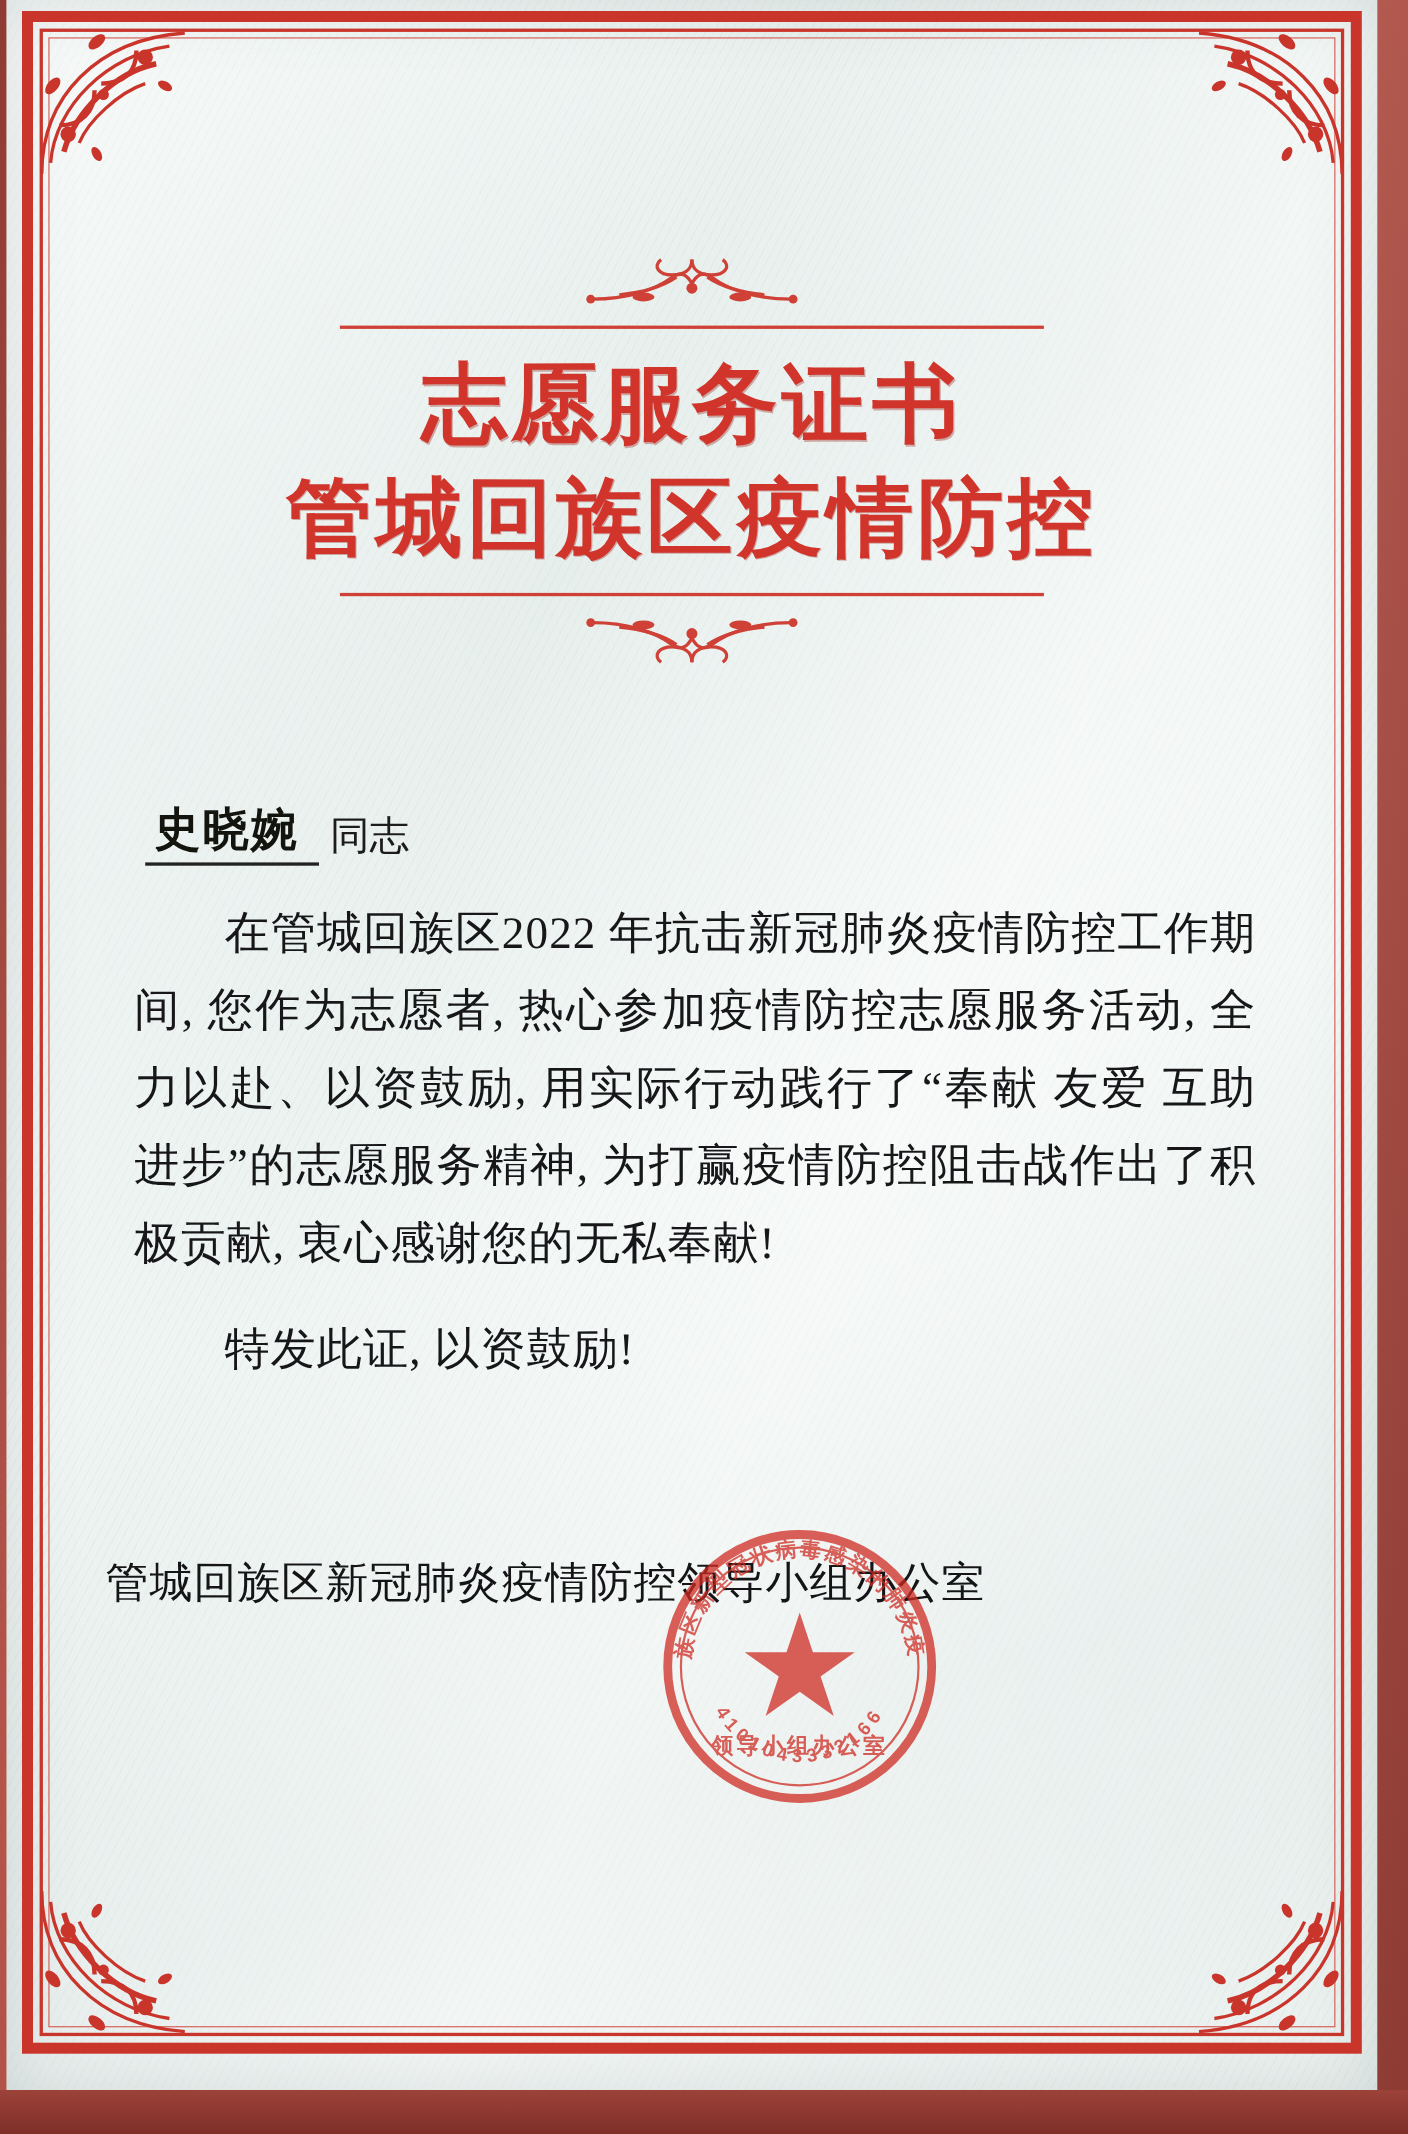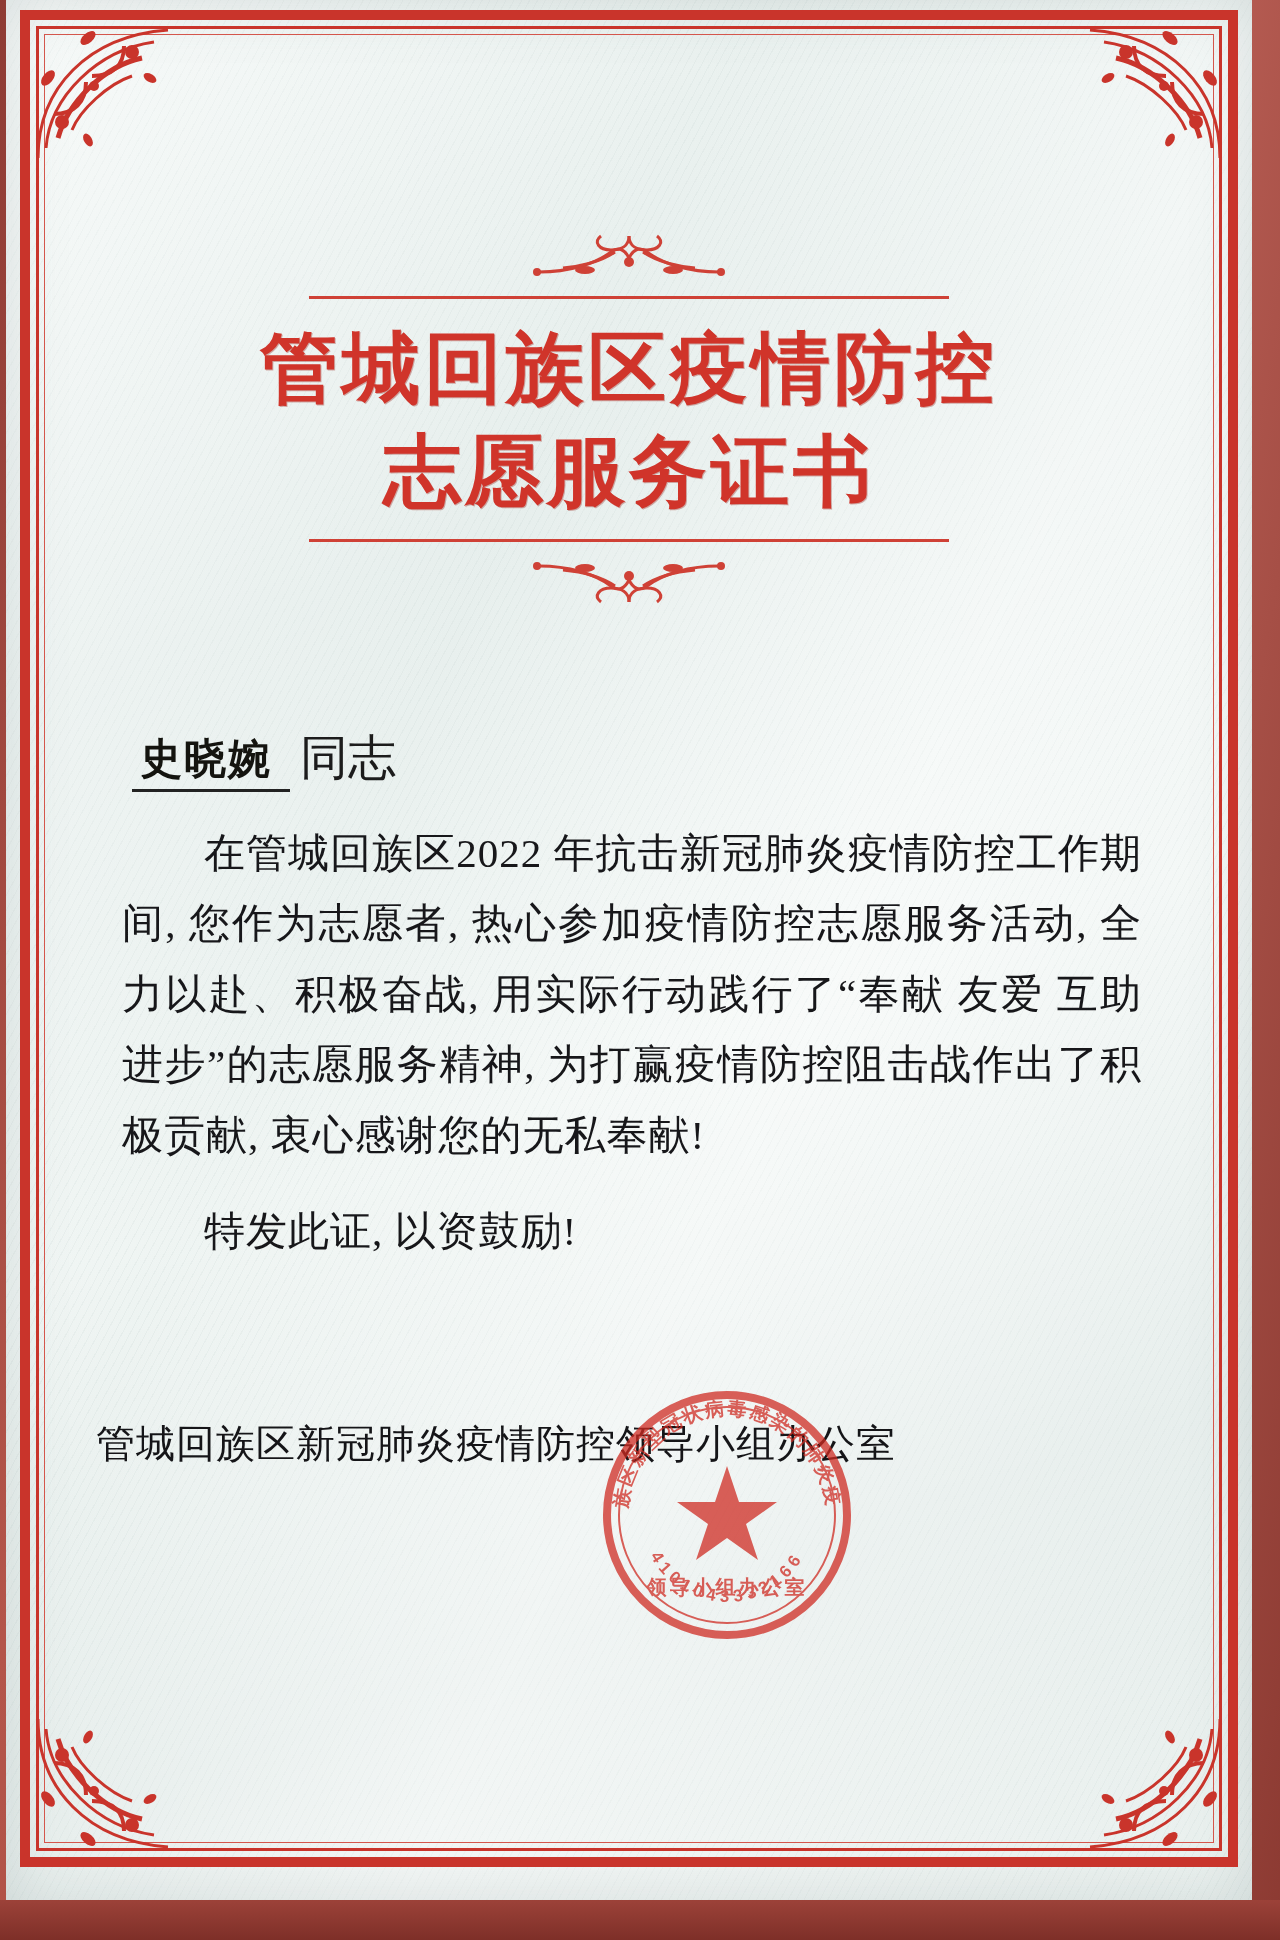--- a/index.html
+++ b/index.html
@@ -128,21 +128,21 @@
   }
   .recipient-name {
     font-weight: bold;
     font-size: 42px;
     letter-spacing: 2px;
     border-bottom: 3px solid #222;
     padding: 0 18px 2px 8px;
     color: #14140f;
   }
   .recipient-suffix {
-    font-size: 48px;
+    font-size: 36px;
     margin-left: 10px;
     color: #1c1c1c;
     padding-bottom: 2px;
   }
 
   .body-text {
     margin: 26px 20px 0 26px;
     font-size: 41px;
     line-height: 1.72;
     color: #17171a;
@@ -306,22 +306,22 @@
             <circle cx="58" cy="42" r="4"></circle>
             <circle cx="242" cy="42" r="4"></circle>
             <ellipse cx="106" cy="40" rx="10" ry="4"></ellipse>
             <ellipse cx="194" cy="40" rx="10" ry="4"></ellipse>
           </g>
         </svg>
       </div>
       <div class="rule"></div>
 
       <div class="cert-title">
+        <div>志愿服务证书</div>
         <div>管城回族区疫情防控</div>
-        <div>志愿服务证书</div>
       </div>
 
       <div class="rule bottom"></div>
       <div class="title-orn">
         <svg width="300" height="56" viewBox="0 0 300 56" xmlns="http://www.w3.org/2000/svg" style="transform:scaleY(-1)">
           <g fill="none" stroke="currentColor" stroke-width="3">
             <path d="M150 6 C150 16 142 20 132 20 C120 20 114 12 122 6"></path>
             <path d="M150 6 C150 16 158 20 168 20 C180 20 186 12 178 6"></path>
             <path d="M60 42 C90 42 116 34 132 22 C140 16 146 20 150 28 C154 20 160 16 168 22 C184 34 210 42 240 42"></path>
             <path d="M84 38 C106 36 124 30 136 22"></path>
@@ -335,21 +335,21 @@
             <ellipse cx="194" cy="40" rx="10" ry="4"></ellipse>
           </g>
         </svg>
       </div>
 
       <div class="recipient-line">
         <span class="recipient-name">史晓婉</span>
         <span class="recipient-suffix">同志</span>
       </div>
 
-      <div class="body-text">在管城回族区2022 年抗击新冠肺炎疫情防控工作期间, 您作为志愿者, 热心参加疫情防控志愿服务活动, 全力以赴、积极奋战, 用实际行动践行了“奉献 友爱 互助 进步”的志愿服务精神, 为打赢疫情防控阻击战作出了积极贡献, 衷心感谢您的无私奉献!</div>
+      <div class="body-text">在管城回族区2022 年抗击新冠肺炎疫情防控工作期间, 您作为志愿者, 热心参加疫情防控志愿服务活动, 全力以赴、以资鼓励, 用实际行动践行了“奉献 友爱 互助 进步”的志愿服务精神, 为打赢疫情防控阻击战作出了积极贡献, 衷心感谢您的无私奉献!</div>
       <div class="body-text second">特发此证, 以资鼓励!</div>
 
       <div class="signature">管城回族区新冠肺炎疫情防控领导小组办公室</div>
 
 
     </div>
 
     <div class="seal">
       <svg viewBox="0 0 270 270" xmlns="http://www.w3.org/2000/svg">
         <defs>

